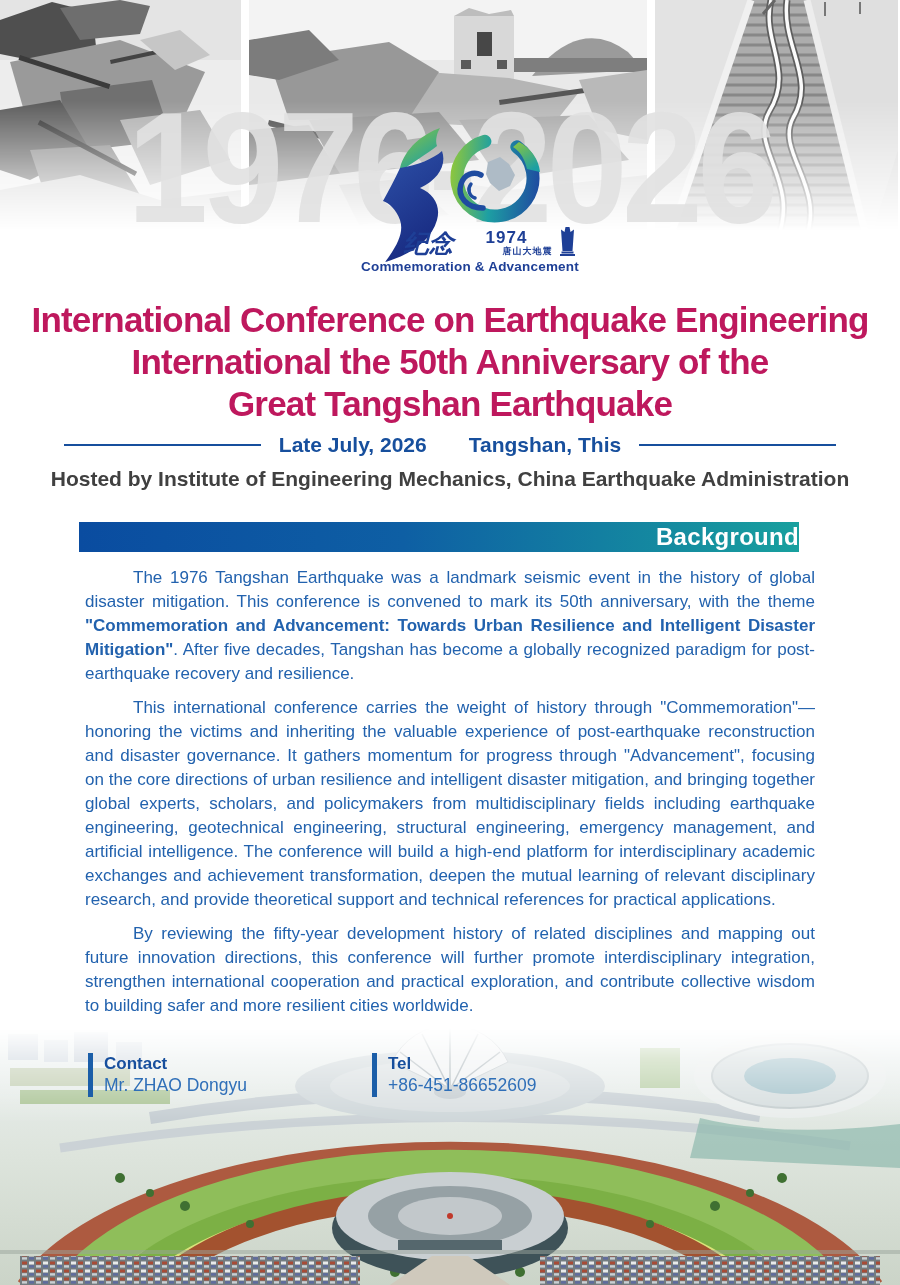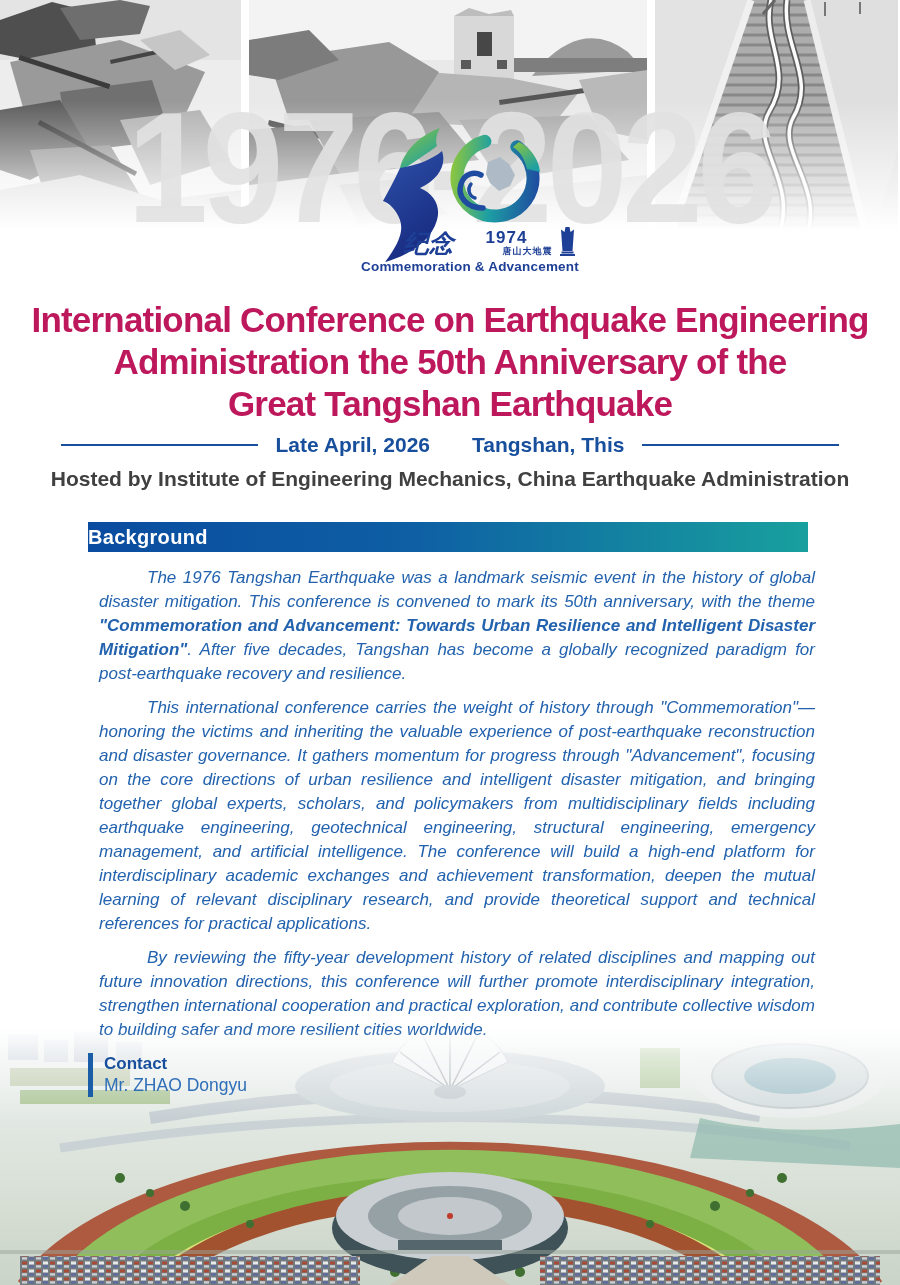--- a/index.html
+++ b/index.html
@@ -30,28 +30,28 @@
     color:#be185d;font-weight:bold;font-size:35px;line-height:42px;letter-spacing:-.8px;}
   .date-row{position:absolute;top:433px;left:0;width:100%;display:flex;align-items:center;justify-content:center;z-index:4;
     color:#174F9D;font-weight:bold;font-size:21px;}
   .rule{width:197px;height:2px;background:#174F9D;}
   .date-text{margin:0 18px;white-space:nowrap;}
   .date-part{margin-right:42px;}
   .host{position:absolute;top:467px;left:0;width:100%;text-align:center;z-index:4;
     color:#404040;font-weight:bold;font-size:21px;}
 
   
-  .section-bar{position:absolute;top:522px;left:88px;width:720px;height:30px;z-index:4;
+  .section-bar{position:absolute;top:522px;left:79px;width:720px;height:30px;z-index:4;
     background:linear-gradient(90deg,#0A4CA0 0%,#0E5FA4 45%,#18A09E 100%);
-    color:#fff;font-weight:bold;font-size:20px;text-align:left;line-height:30px;letter-spacing:.3px;}
+    color:#fff;font-weight:bold;font-size:24px;text-align:right;line-height:30px;letter-spacing:.3px;}
 
   
   .body-text{position:absolute;top:566px;left:85px;width:730px;z-index:4;
     color:#2262AE;font-size:17px;line-height:24px;text-align:justify;}
-  .body-text p{margin:0 0 10px 14px;text-indent:48px;font-style:italic;}
+  .body-text p{margin:0 0 10px 0;text-indent:48px;}
   .body-text b{font-weight:bold;}
 
   
   .contacts{position:absolute;top:1053px;left:0;width:900px;height:50px;z-index:6;padding-left:7px;}
   .contact-col{position:absolute;top:0;border-left:5px solid #1B5EA8;padding-left:11px;}
   .contact-col.c1{left:88px;} .contact-col.c2{left:372px;} .contact-col.c3{left:645px;}
   .contact-label{color:#174F9D;font-weight:bold;font-size:17px;line-height:21px;}
   .contact-value{color:#2F6FB8;font-size:17.5px;line-height:23px;}
 
   
@@ -186,28 +186,28 @@
           <rect x="1.5" y="24.5" width="12" height="2" fill="#1E3F96"></rect>
           <rect x="0" y="27" width="15" height="2" fill="#1E3F96"></rect>
         </svg>
       </div>
       <div class="logo-tagline">Commemoration &amp; Advancement</div>
     </div>
   </div>
 
   <div class="title">
     <div>International Conference on Earthquake Engineering</div>
-    <div>Administration the 50th Anniversary of the</div>
+    <div>International the 50th Anniversary of the</div>
     <div>Great Tangshan Earthquake</div>
   </div>
 
   <div class="date-row">
     <span class="rule"></span>
     <span class="date-text">
-      <span class="date-part">Late April, 2026</span><span>Tangshan, This</span>
+      <span class="date-part">Late July, 2026</span><span>Tangshan, This</span>
     </span>
     <span class="rule"></span>
   </div>
 
   <div class="host">Hosted by Institute of Engineering Mechanics, China Earthquake Administration</div>
 
   <div class="section-bar">Background</div>
 
   <div class="body-text">
     <p><span>The 1976 Tangshan Earthquake was a landmark seismic event in the history of global disaster mitigation. This conference is convened to mark its 50th anniversary, with the theme </span><b>"Commemoration and Advancement: Towards Urban Resilience and Intelligent Disaster Mitigation"</b><span>. After five decades, Tangshan has become a globally recognized paradigm for post-earthquake recovery and resilience.</span></p>
@@ -301,15 +301,19 @@
       <rect x="540" y="228" width="340" height="29" fill="url(#cars)"></rect>
       <rect x="0" y="222" width="900" height="4" fill="#9AA49B" opacity="0.5"></rect>
     </svg>
   </div>
 
   <div class="contacts">
     <div class="contact-col c1">
       <div class="contact-label">Contact</div>
       <div class="contact-value">Mr. ZHAO Dongyu</div>
     </div>
+    <div class="contact-col c2">
+      <div class="contact-label">Tel</div>
+      <div class="contact-value">+86-451-86652609</div>
+    </div>
   </div>
 
 </div>
 
 </body></html>

